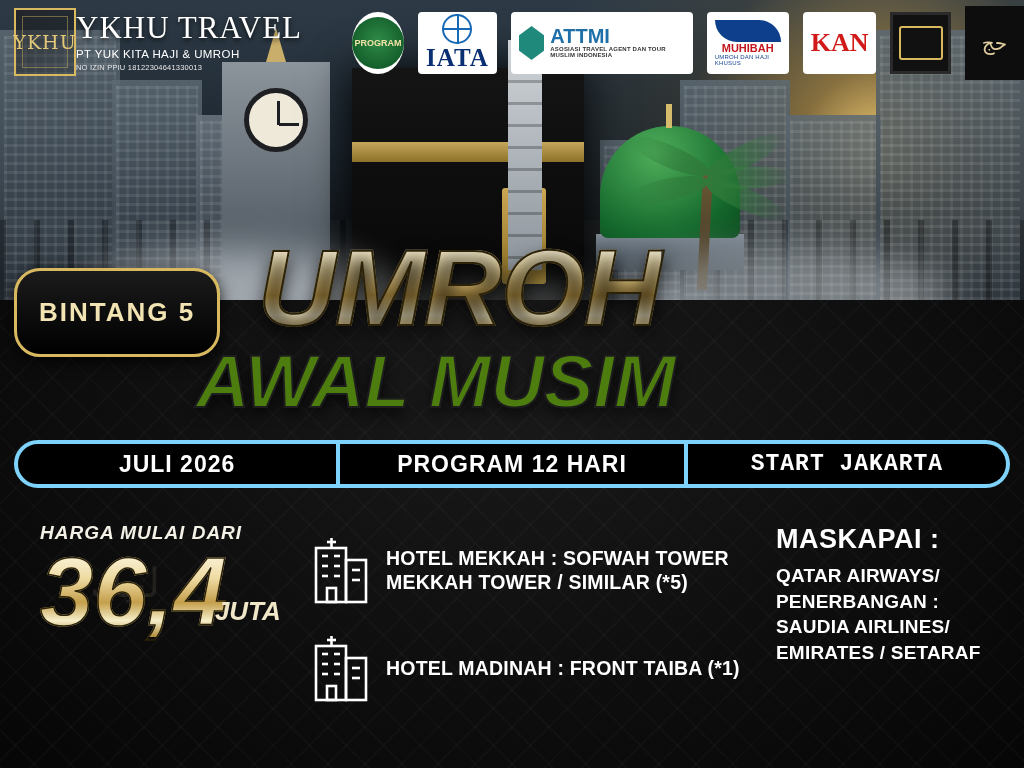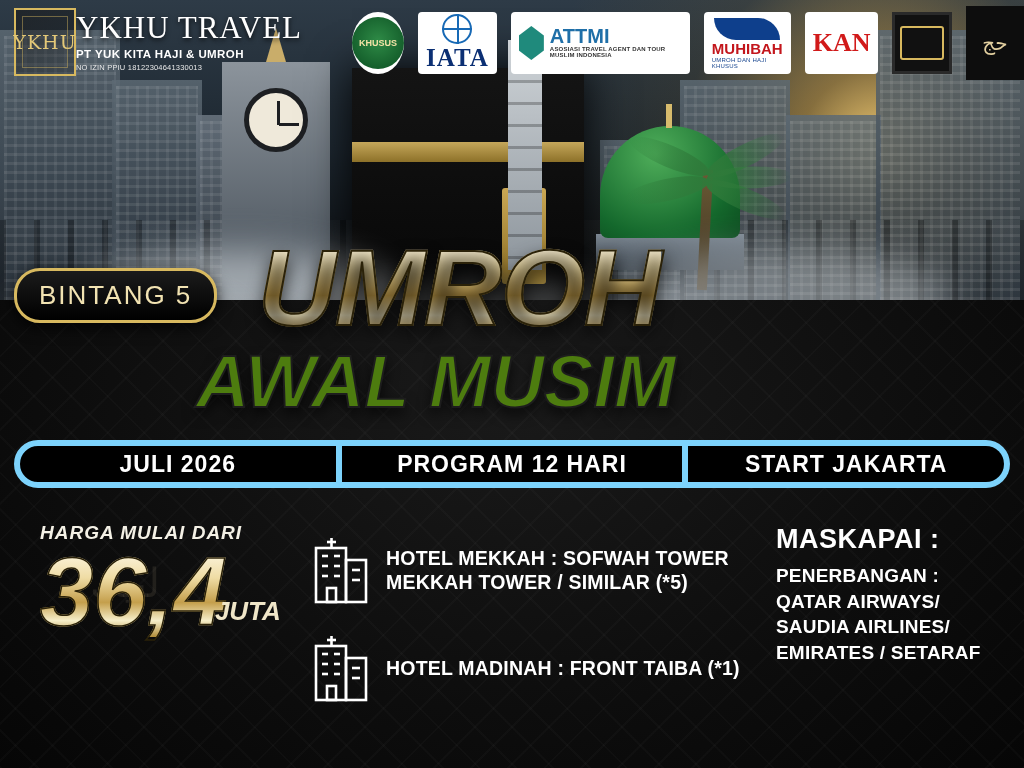--- a/index.html
+++ b/index.html
@@ -121,21 +121,21 @@
     display:flex; align-items:center; justify-content:center;
     background:linear-gradient(145deg, rgba(25,25,25,.6), rgba(0,0,0,.2));
   }
   .brand-mark span{ font-family:"DejaVu Serif", serif; font-size:19px; color:#e3c878; letter-spacing:1px;}
   .brand-mark::before{
     content:""; position:absolute; left:6px; right:6px; top:6px; bottom:6px; border:1px solid rgba(216,185,95,.45);
   }
   .brand-text{ color:#fff; }
   .brand-title{ font-family:"Liberation Serif", serif; font-size:31px; letter-spacing:1px; line-height:1;
     text-shadow:0 2px 5px rgba(0,0,0,.8);}
-  .brand-sub{ font-size:11.5px; font-weight:bold; letter-spacing:.4px; margin-top:5px;}
+  .brand-sub{ font-size:11.5px; font-weight:normal; letter-spacing:.4px; margin-top:5px;}
   .brand-sub2{ font-size:7.5px; letter-spacing:.2px; margin-top:3px; color:#e9e9e9;}
 
   .logos{ position:absolute; left:352px; top:6px; display:flex; align-items:center; gap:14px; }
   .logo-box{ height:62px; display:flex; align-items:center; justify-content:center; background:#fff;
     border-radius:4px; padding:4px 8px; }
   .logo-round{ width:62px; height:62px; border-radius:50%; background:#fff; display:flex;
     align-items:center; justify-content:center; }
 
   .kemenag{ width:52px;height:52px;border-radius:50%;
     background:radial-gradient(circle at 50% 45%, #2e8a46 0%, #15602c 70%, #0c4a20 100%);
@@ -145,37 +145,37 @@
   .iata .globe{ width:30px;height:30px;border-radius:50%;border:2.5px solid #1769b5; position:relative;}
   .iata .globe::before{content:"";position:absolute;left:13px;top:-2px;width:2px;height:30px;background:#1769b5;}
   .iata .globe::after{content:"";position:absolute;top:12px;left:-2px;width:30px;height:2px;background:#1769b5;}
   .attmi{ display:flex; align-items:flex-start; gap:6px; }
   .attmi .mark{ width:34px;height:34px;background:#1f8a7c;
      clip-path:polygon(50% 0,100% 28%,100% 72%,50% 100%,0 72%,0 28%); }
   .attmi .txt{ color:#1f6fa8; font-weight:bold; font-size:20px; line-height:1;}
   .attmi .txt small{ display:block; font-size:6px; color:#333; font-weight:bold; letter-spacing:.2px;}
   .muh{ display:flex; flex-direction:column; align-items:center; }
   .muh .swoosh{ width:66px;height:22px;background:#0e3f8c; border-radius:0 22px 0 22px;}
-  .muh .red{ color:#c3161c; font-weight:bold; font-size:15px;}
+  .muh .red{ color:#c3161c; font-weight:bold; font-size:11px;}
   .muh .bl{ font-size:6px; color:#17458f; letter-spacing:.2px;}
   .kan{ display:flex; align-items:center; }
   .kan .k{ color:#d11a1a; font-weight:bold; font-size:26px; font-family:"Liberation Serif", serif;}
   .frame-logo{ width:78px;height:62px; background:#111; border:3px solid #2a2a2a; display:flex;
     align-items:center;justify-content:center;}
   .frame-logo i{ display:block; width:44px;height:34px;border:2px solid #d8b95f; border-radius:3px;}
   .arabic-logo{ width:78px;height:74px; background:#0d0d0d; display:flex; align-items:center;
     justify-content:center; color:#e3d0a0; font-family:"DejaVu Serif", serif; font-size:20px;}
 
   
   .badge-bintang{
     position:absolute; left:14px; top:268px; z-index:30;
-    padding:9px 22px; border-radius:26px;
+    padding:26px 22px; border-radius:26px;
     background:linear-gradient(180deg,#1b1b1b,#000);
     border:3px solid #d8b95f;
-    color:#f2e3b2; font-weight:normal; font-size:26px; letter-spacing:2px;
+    color:#f2e3b2; font-weight:bold; font-size:26px; letter-spacing:2px;
     font-family:"Liberation Sans", sans-serif;
     box-shadow:0 4px 16px rgba(0,0,0,.85);
   }
 
   .title-umroh{
     position:absolute; left:258px; top:238px; z-index:30;
     font-family:"Liberation Sans", sans-serif; font-weight:bold; font-style:italic;
     font-size:108px; line-height:.92; letter-spacing:-1px;
     background:linear-gradient(180deg,#fffbef 0%,#f3e0a8 30%,#c9a24b 58%,#f7ecc4 78%,#b68e3c 100%);
     -webkit-background-clip:text; background-clip:text; color:transparent;
@@ -189,24 +189,24 @@
     -webkit-text-stroke:2px #1d1d1d;
     text-shadow:0 6px 14px rgba(0,0,0,.8);
   }
 
   
   .pills{ position:absolute; left:14px; top:440px; width:996px; height:48px; z-index:30;
     display:flex; align-items:stretch; }
   .pill{
     position:relative; flex:1; display:flex; align-items:center; justify-content:center;
     background:#000; color:#fff; font-weight:bold; font-size:23px; letter-spacing:1px;
-    border:6px solid #7dd3fc;
+    border:4px solid #7dd3fc;
   }
   .pill:first-child{ border-radius:24px 0 0 24px; }
-  .pill:last-child{ border-radius:0 24px 24px 0; }
+  .pill:last-child{ border-radius:0 24px 24px 0;font-family:Liberation Mono, monospace; }
   .pill + .pill{ border-left:none; }
   .pill.mid{ flex:1.08; }
 
   
   .price-wrap{ position:absolute; left:40px; top:522px; z-index:30; color:#fff; }
   .price-label{ font-weight:bold; font-style:italic; font-size:19px; letter-spacing:1px; color:#f4f1e6; }
   .price-value{
     font-family:"Liberation Sans", sans-serif; font-weight:bold; font-style:italic;
     font-size:96px; line-height:.95; margin-top:2px;
     background:linear-gradient(180deg,#fffaeb 0%,#efdca4 35%,#c49f4c 62%,#f6eec9 82%,#b08c39 100%);
@@ -292,21 +292,21 @@
         <div class="brand-title">YKHU TRAVEL</div>
         <div class="brand-sub">PT YUK KITA HAJI &amp; UMROH</div>
         <div class="brand-sub2">NO IZIN PPIU 18122304641330013</div>
       </div>
     </div>
 
     <div class="logos">
 
       <div class="logo-round">
         <div class="kemenag">
-          <span>KHUSUS</span>
+          <span>PROGRAM</span>
         </div>
       </div>
 
       <div class="logo-box">
         <div class="iata">
           <div class="globe"></div>
           <div>IATA</div>
         </div>
       </div>
 
@@ -403,20 +403,20 @@
       </div>
       <div class="hotel-text">
         <div>HOTEL MADINAH : FRONT TAIBA  (*1)</div>
       </div>
     </div>
   </div>
 
   <div class="airlines">
     <h3>MASKAPAI :</h3>
     <div class="sub">
+      <div>QATAR AIRWAYS/</div>
       <div>PENERBANGAN :</div>
-      <div>QATAR AIRWAYS/</div>
       <div>SAUDIA AIRLINES/</div>
       <div>EMIRATES / SETARAF</div>
     </div>
   </div>
 
 </div>
 
 </body></html>

